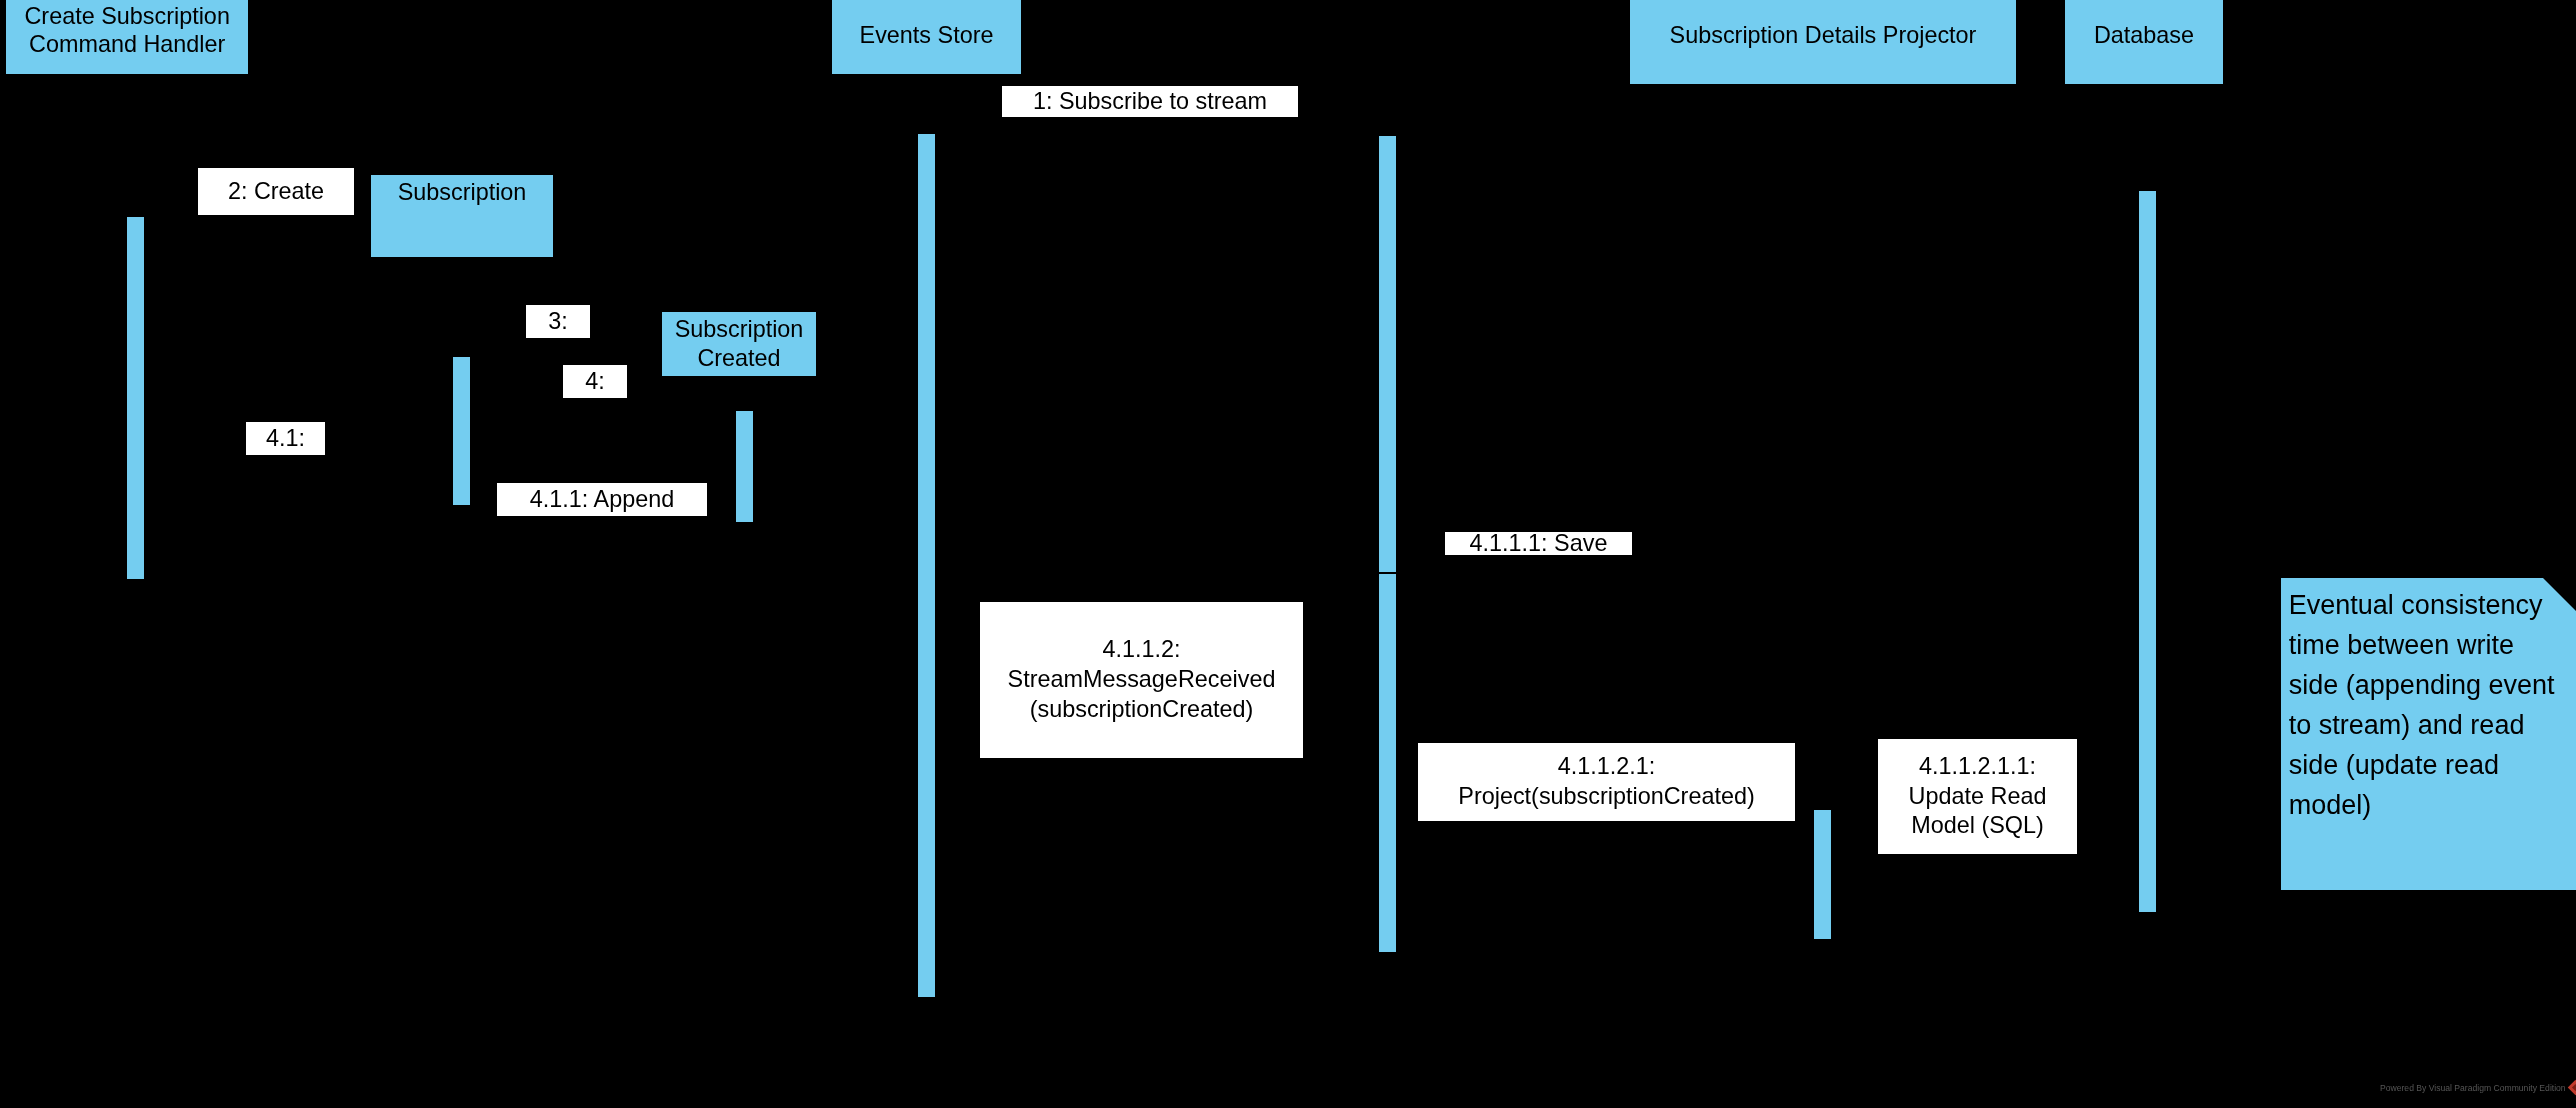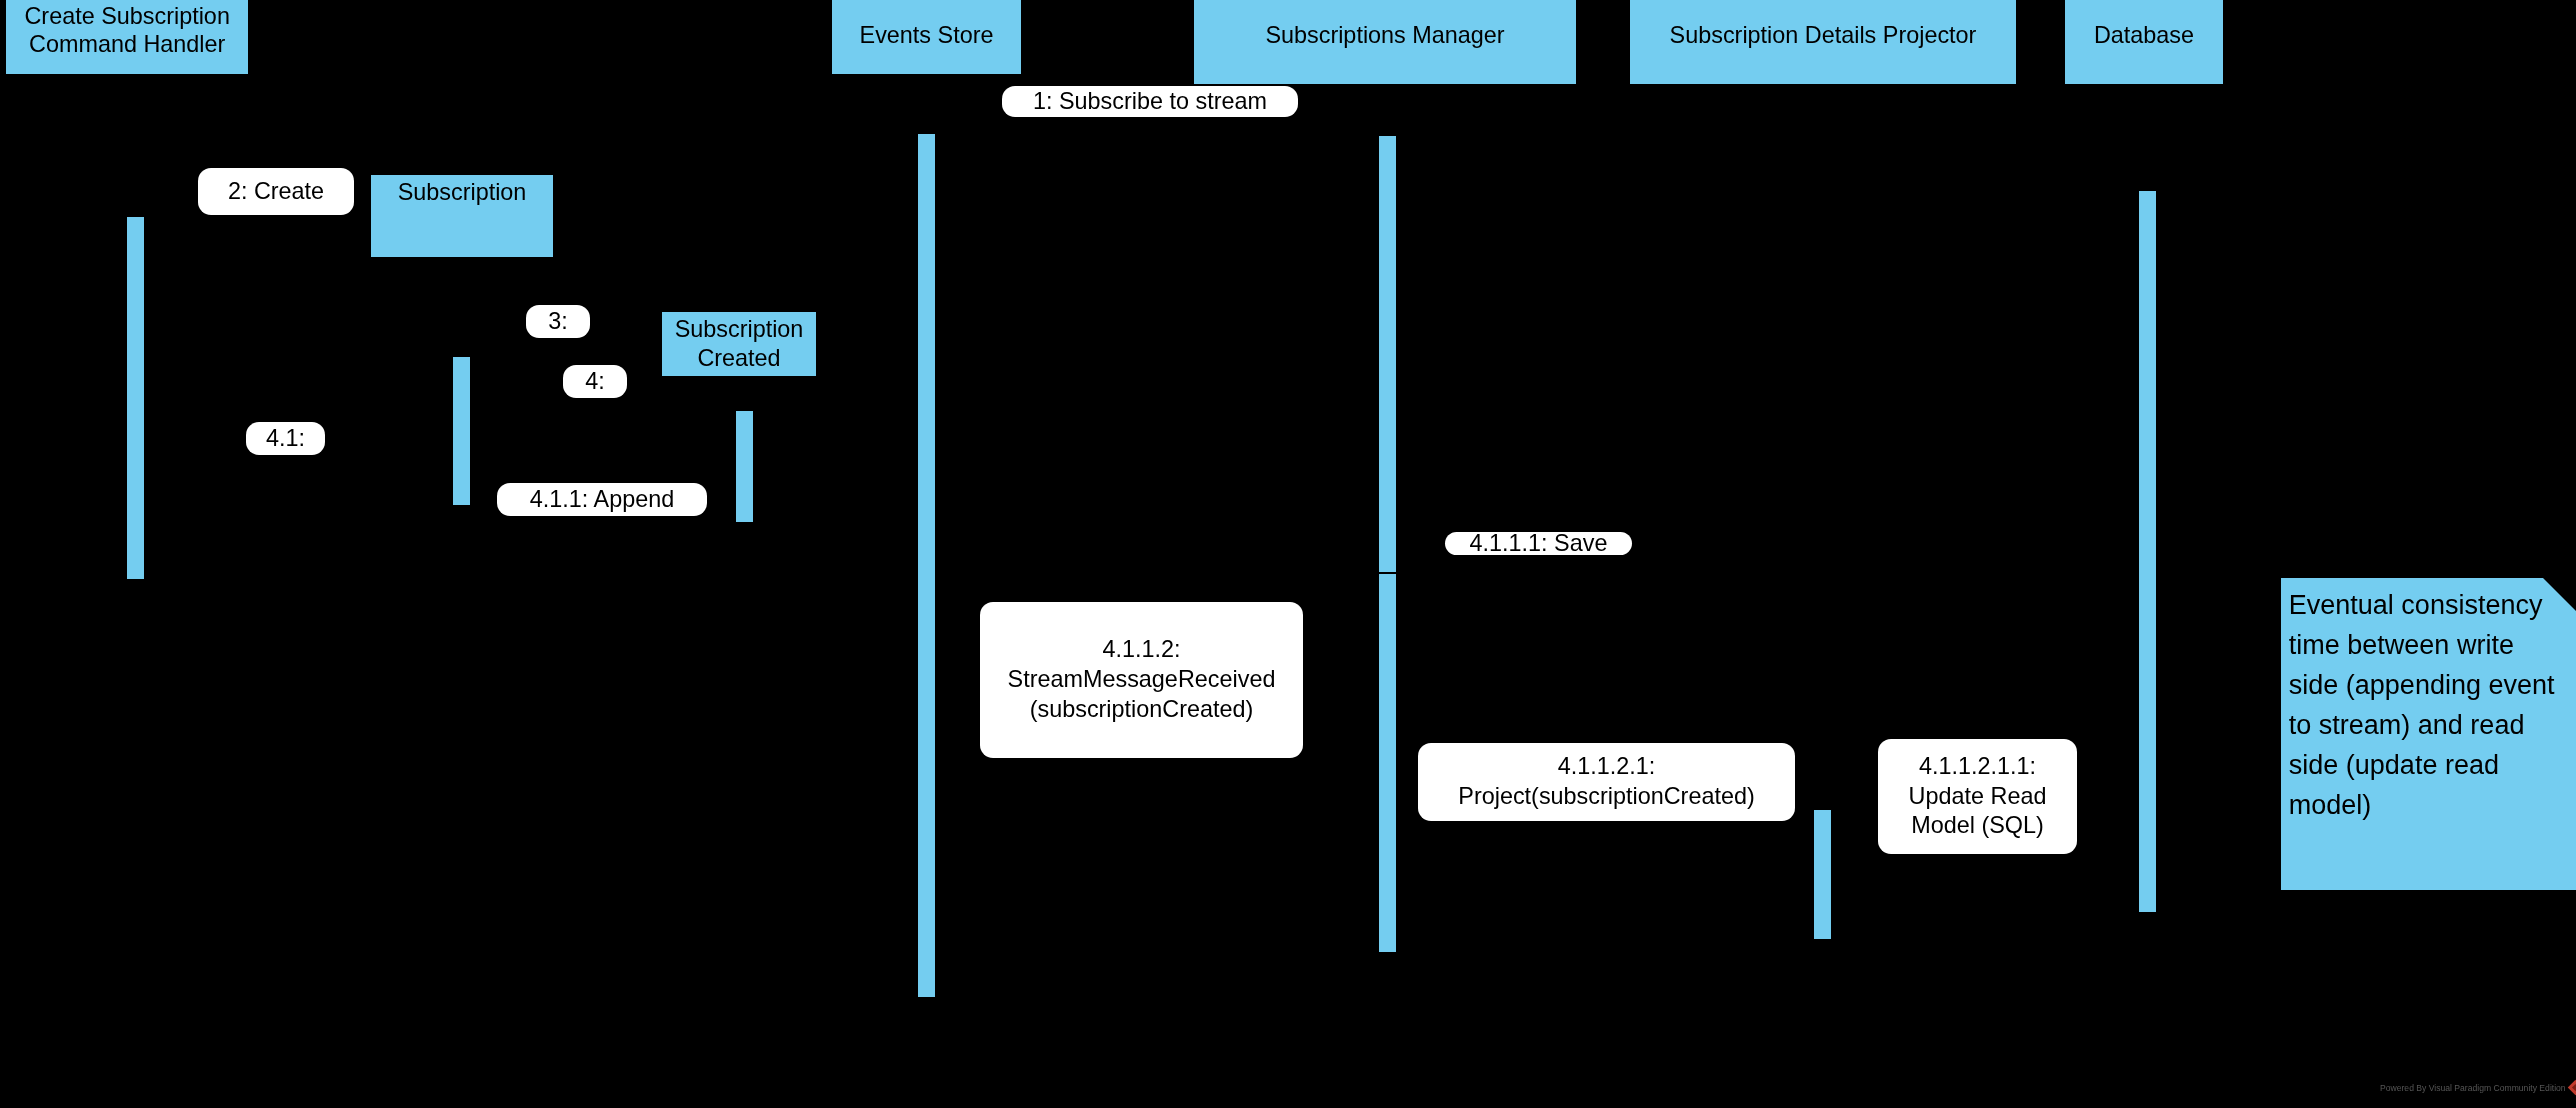--- a/index.html
+++ b/index.html
@@ -50,21 +50,20 @@
     color: #000000;
     font-size: 23.4px;
     display: flex;
     align-items: center;
     justify-content: center;
     text-align: center;
     line-height: 1.28;
     box-sizing: border-box;
     padding: 1.6px 6.2px;
     white-space: pre-line;
-    border-radius: 13px;
   }
   .msg.tight { padding: 0.8px 4.7px; }
   
   .objbox {
     position: absolute;
     background: #74CDF0;
     color: #000000;
     font-size: 23.4px;
     text-align: center;
     line-height: 1.2;
@@ -112,21 +111,20 @@
 </style>
 </head>
 <body>
 
 <div id="canvas">
 
   <div class="lifeline-head two-line" style="left:6.2px; top:0px; width:242px; height:74px;">Create Subscription Command Handler</div>
 
   <div class="lifeline-head" style="left:832px; top:0px; width:189px; height:74px;">Events Store</div>
 
-  <div class="lifeline-head" style="left:1194px; top:0px; width:382px; height:84px;">Subscriptions Manager</div>
 
   <div class="lifeline-head" style="left:1630px; top:0px; width:386px; height:84px;">Subscription Details Projector</div>
 
   <div class="lifeline-head" style="left:2065px; top:0px; width:158px; height:84px;">Database</div>
 
   <div class="activation" style="left:127px; top:217px; width:17px; height:362px;"></div>
 
   <div class="activation" style="left:453px; top:357px; width:17px; height:148px;"></div>
 
   <div class="activation" style="left:736px; top:411px; width:17px; height:111px;"></div>

